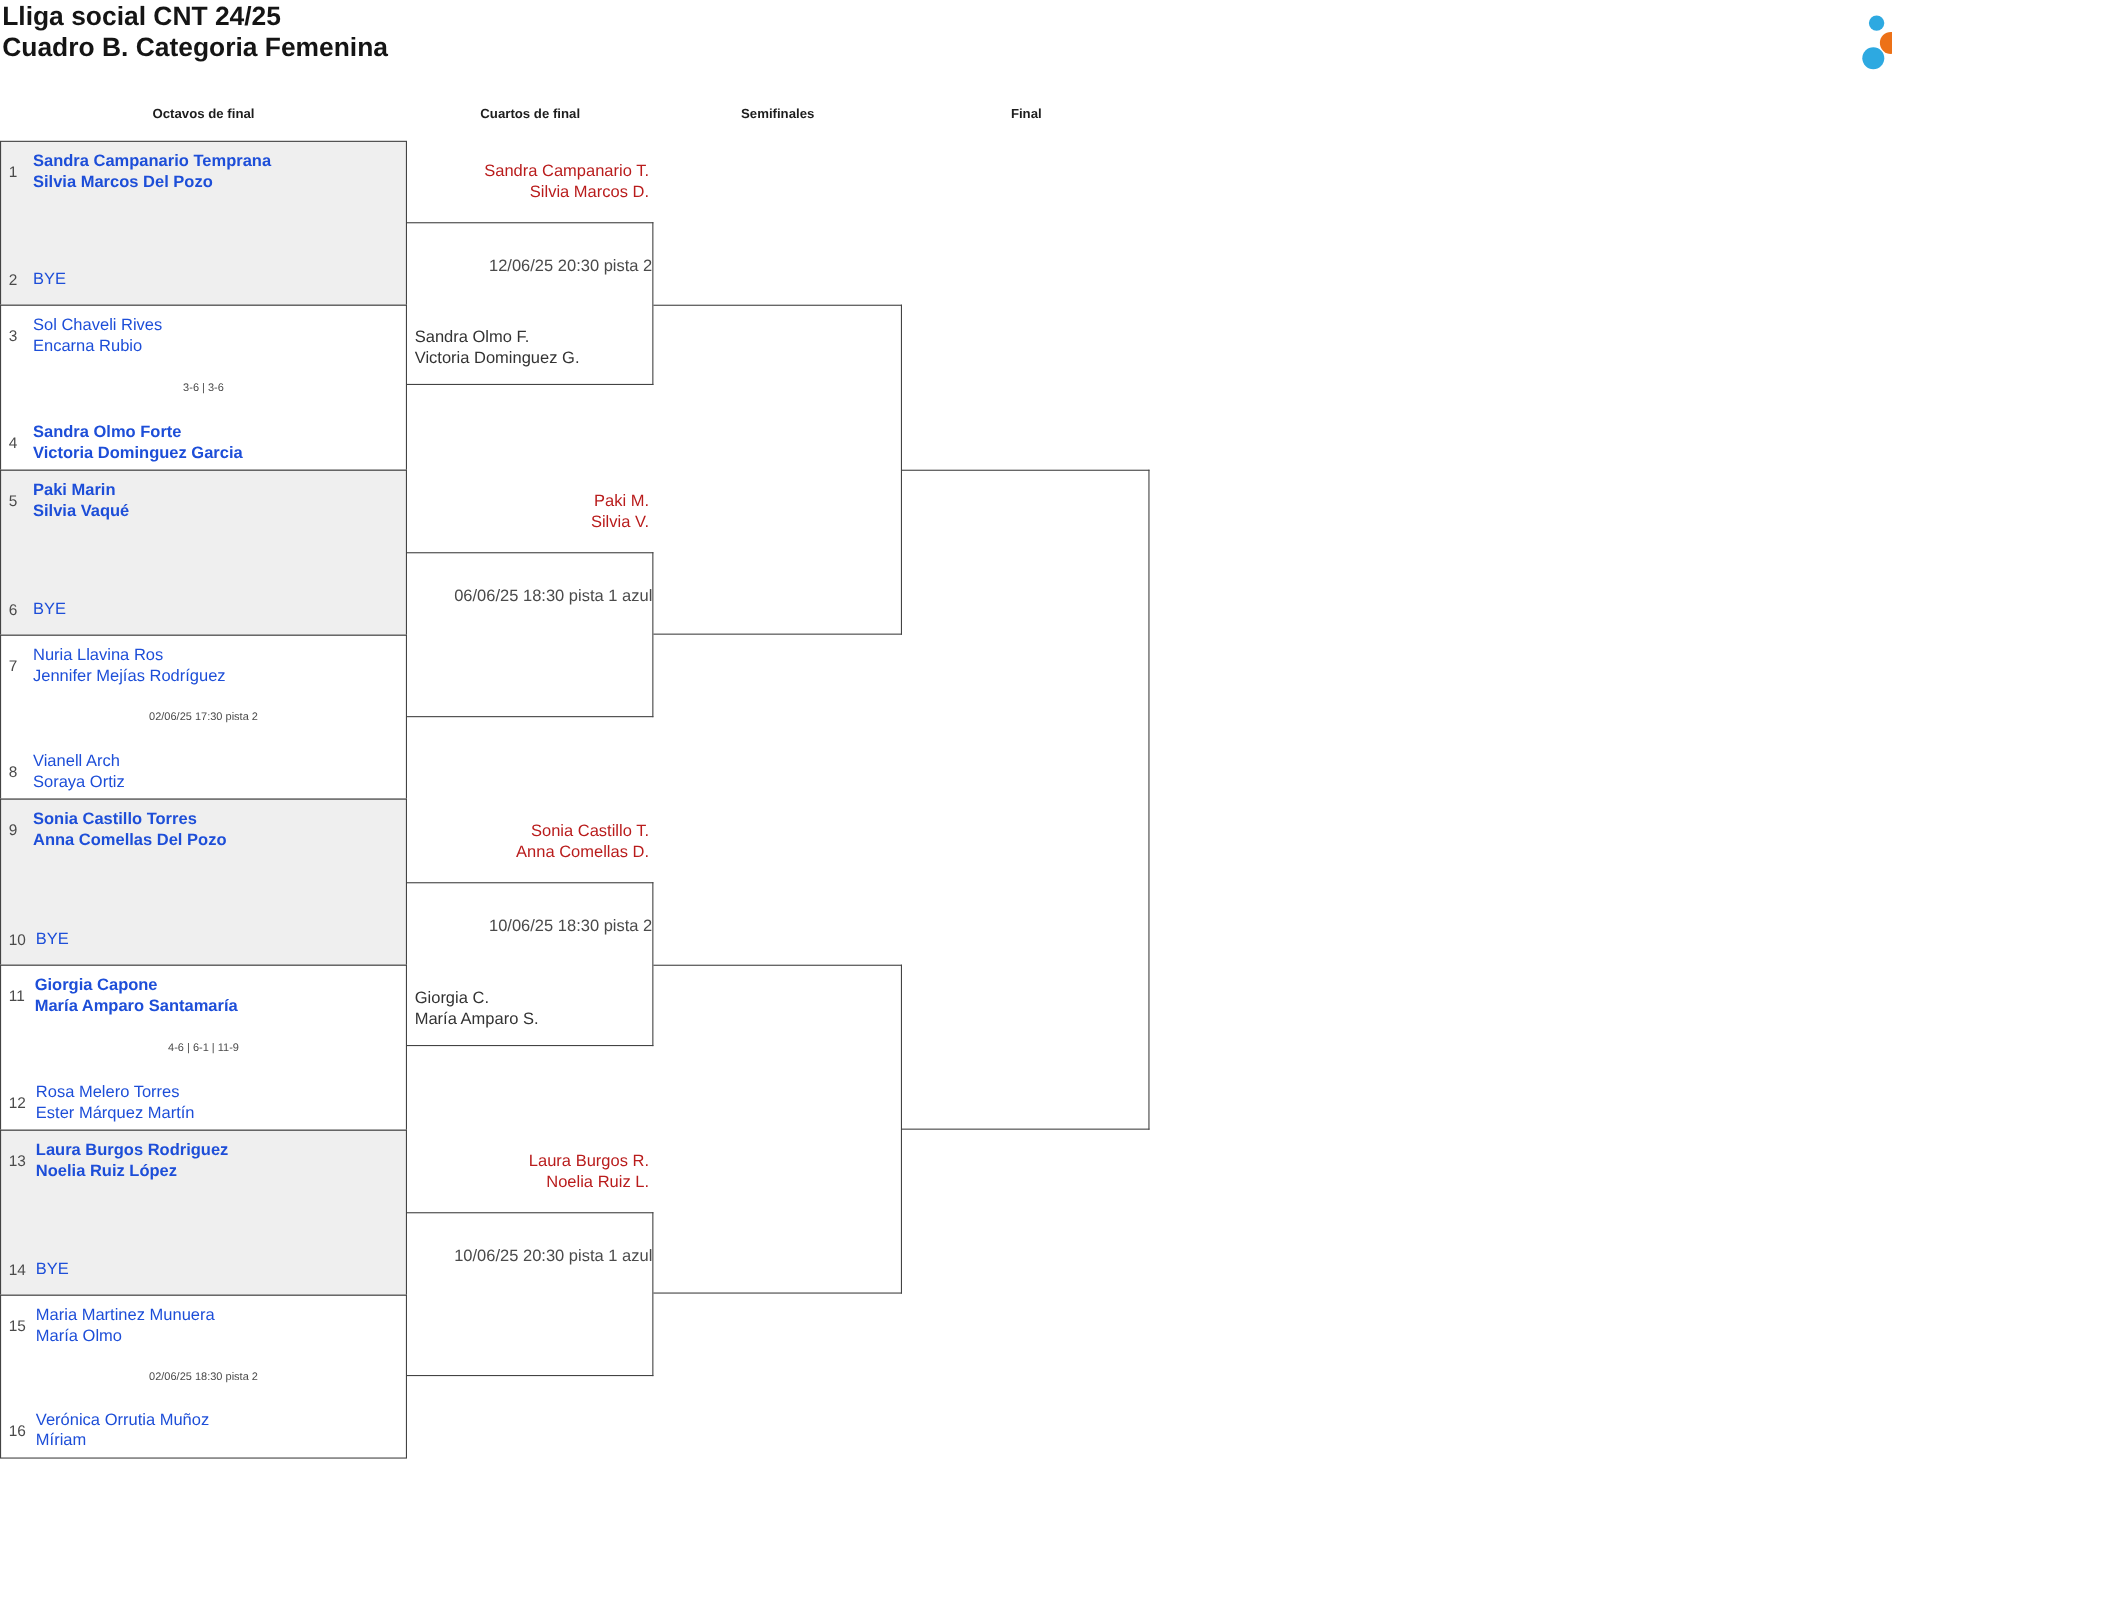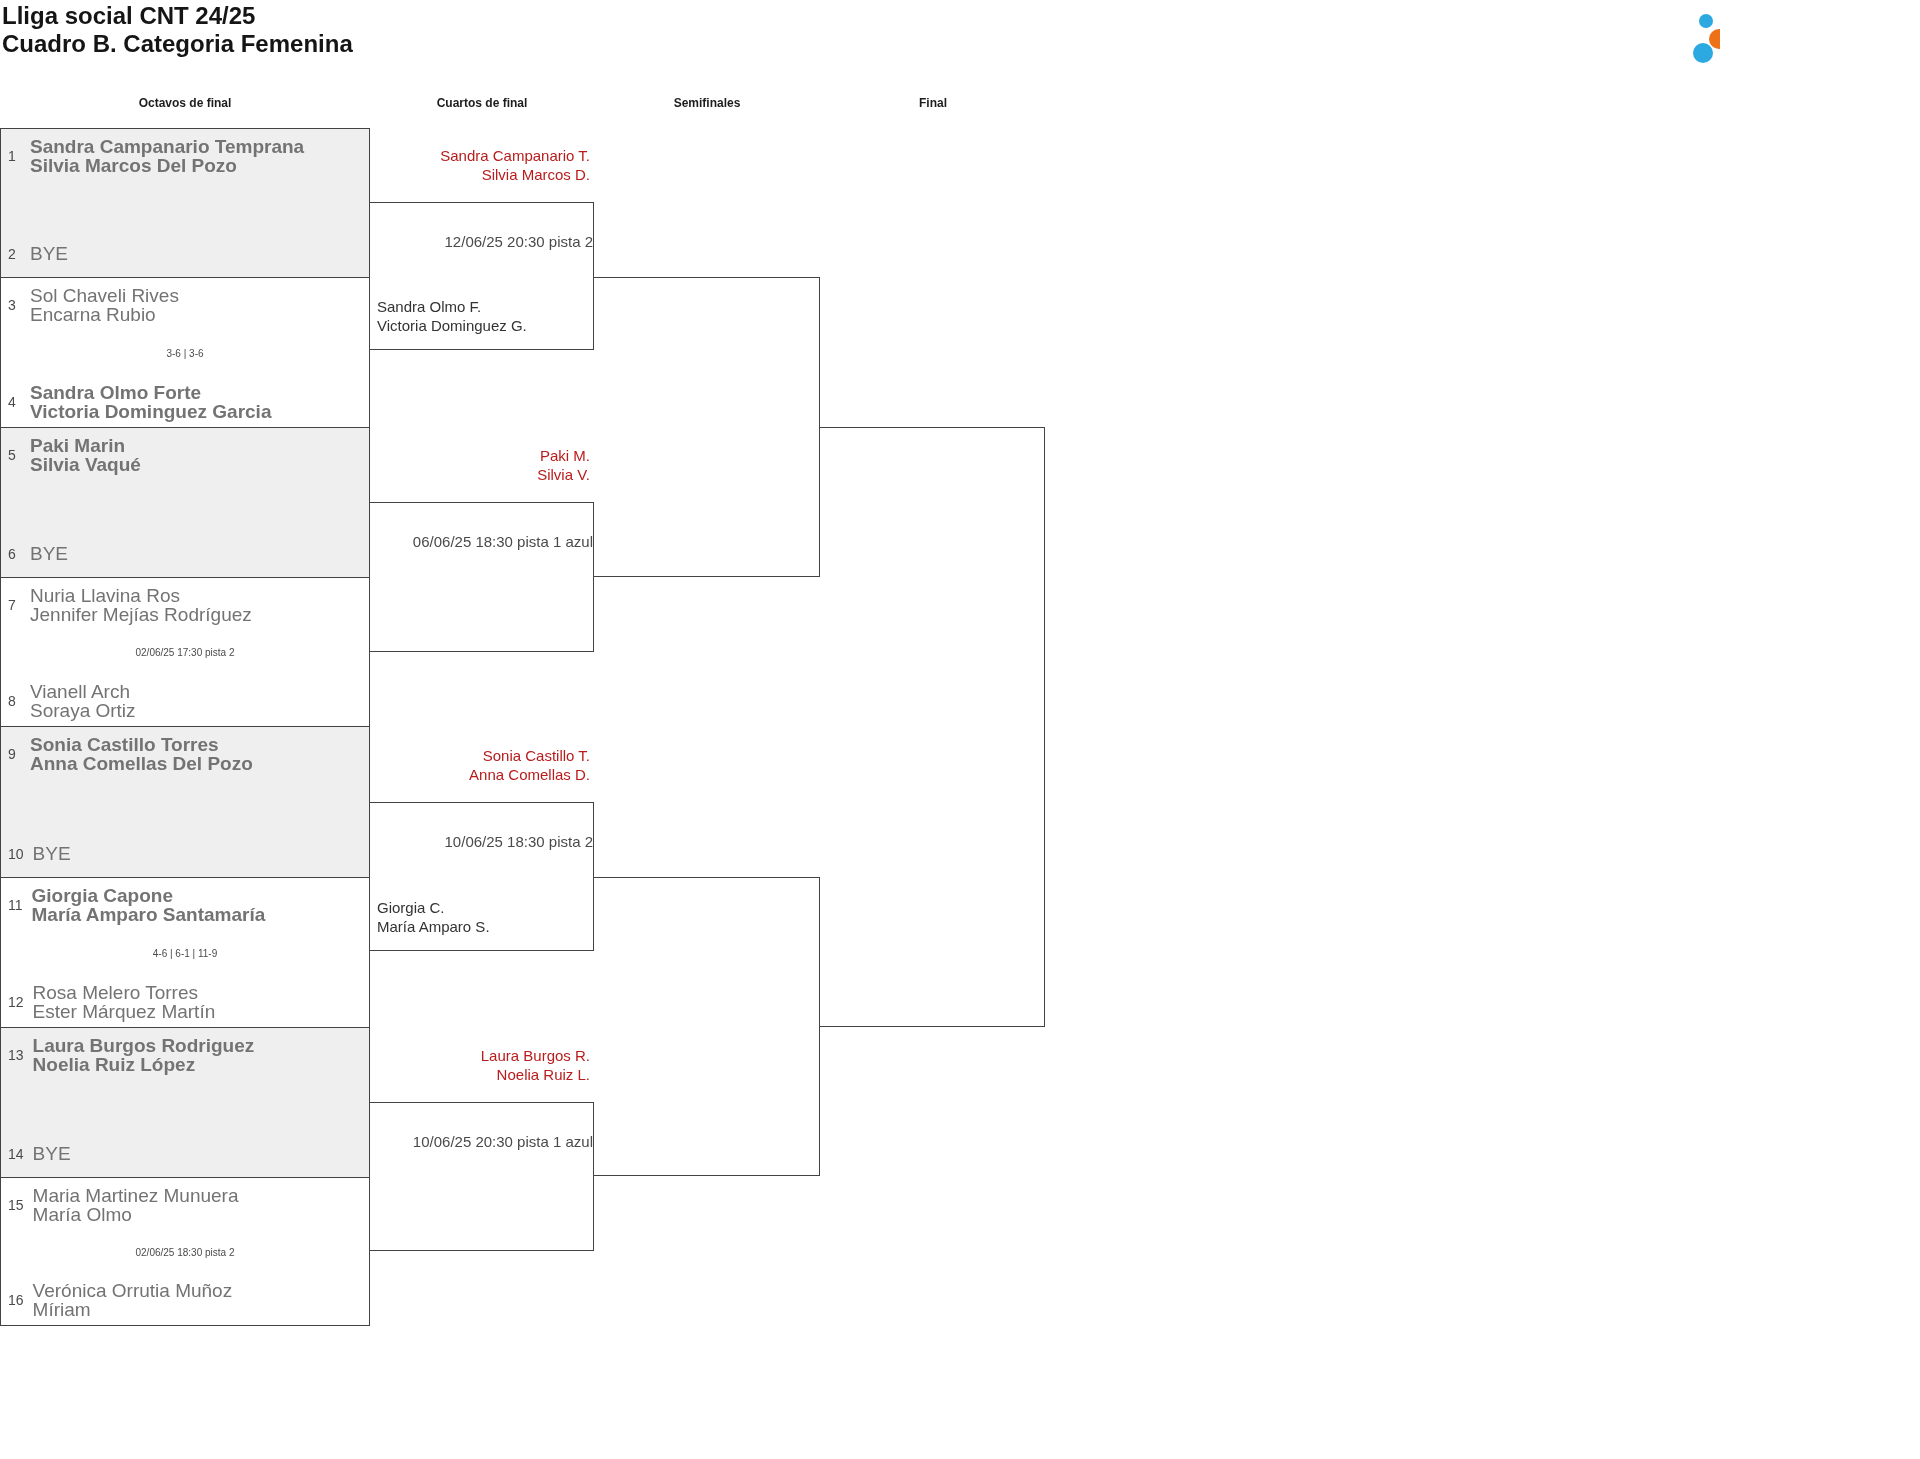--- a/index.html
+++ b/index.html
@@ -14,21 +14,21 @@
   
   .rh{position:absolute;top:96px;width:300px;text-align:center;font-size:12px;font-weight:600;color:#1d1d1d;}
   
   .obox{position:absolute;left:0;width:370px;border:1px solid #434343;box-sizing:border-box;background:#fff;}
   .obox.shaded{background:#efefef;}
   .trow{position:absolute;left:7px;right:4px;display:flex;align-items:center;}
   .trow.top{top:8px;}
   .trow.bot{bottom:6px;}
   .trow.bot.bye{bottom:14px;}
   .seed{min-width:13px;margin-right:9px;font-size:14px;color:#4a4a4a;flex:none;}
-  .names{font-size:19px;line-height:19px;color:#737373;}
+  .names{font-size:15px;line-height:19px;color:#1d4ed8;}
   .names.bold{font-weight:700;}
   .mid{position:absolute;left:0;right:0;top:50%;transform:translateY(-50%);
        text-align:center;font-size:10px;color:#4a4a4a;}
   
   .winner{position:absolute;left:378px;width:212px;font-size:15px;line-height:19px;color:#b91c1c;text-align:right;}
   .qbox{position:absolute;left:370px;width:224px;border:1px solid #434343;border-left:none;box-sizing:border-box;}
   .qsched{position:absolute;top:30px;left:0;right:0;text-align:right;font-size:15px;color:#4a4a4a;}
   .qbot{position:absolute;left:7px;bottom:14px;font-size:15px;line-height:19px;color:#333;}
   
   .sbox{position:absolute;left:594px;width:226px;border:1px solid #434343;border-left:none;box-sizing:border-box;}

